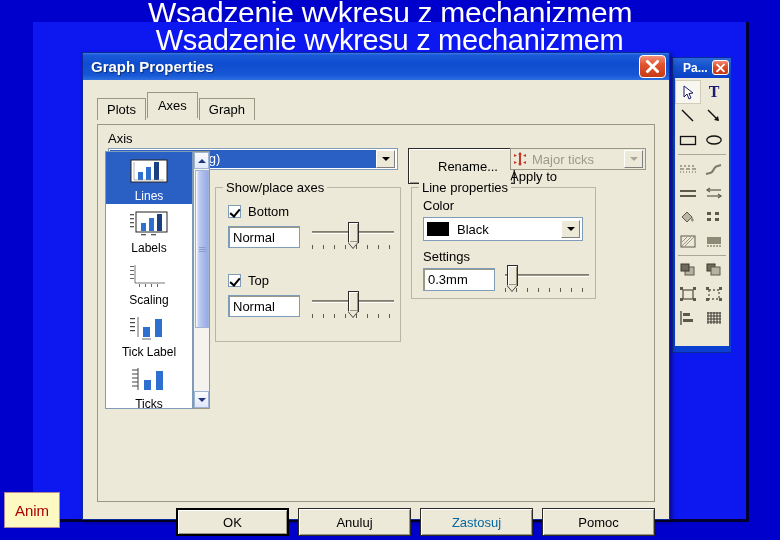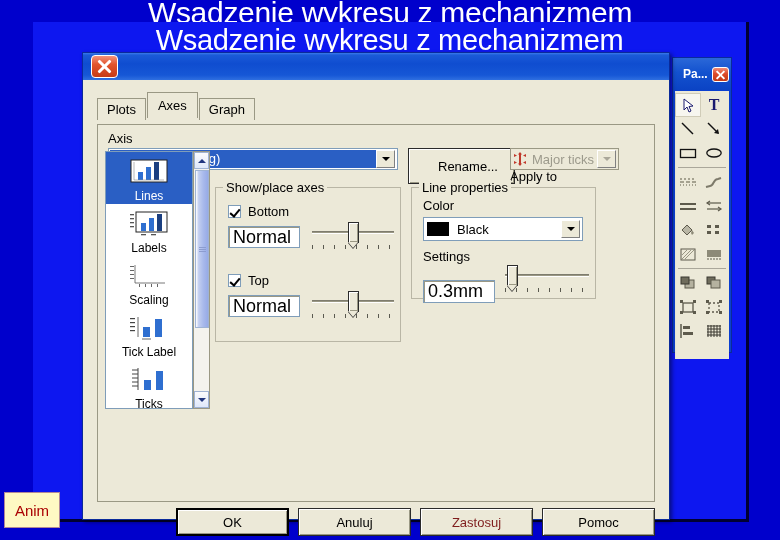--- a/index.html
+++ b/index.html
@@ -67,21 +67,21 @@
   
   #palette-window {
     position: absolute;
     left: 672px; top: 57px;
     width: 58px; height: 294px;
     background: #0a3fd0;
     border: 1px solid #0a2a9a;
     z-index: 20;
   }
   #palette-titlebar {
-    height: 32px;
+    height: 19px;
     background: linear-gradient(to bottom, #2b68d8 0%, #1352cf 45%, #0b43c4 100%);
     display: flex;
     align-items: center;
     padding-left: 10px;
     box-sizing: border-box;
   }
   #palette-title {
     color: #ffffff;
     font-size: 12px;
     font-weight: bold;
@@ -285,21 +285,21 @@
     background: #ece9d8;
     border: 1px solid #2b2b2b;
     box-shadow: inset 1px 1px 0 #ffffff, inset -1px -1px 0 #9a9884;
     font-size: 13px;
     display: flex;
     align-items: center;
     justify-content: center;
     color: #000;
     box-sizing: border-box;
   }
-  .btn.dim { color: #7f1d1d; }
+  .btn.dim { color: #0369a1; }
   .btn.default { border: 2px solid #000; }
 
   
   .group {
     position: absolute;
     border: 1px solid #b9b6a5;
     box-sizing: border-box;
   }
   .group > .gtitle {
     position: absolute;
@@ -401,21 +401,21 @@
     border: solid #000;
     border-width: 0 2px 2px 0;
     transform: rotate(40deg);
   }
 
   
   .tfield {
     background: #ffffff;
     border: 1px solid #7f9db9;
     box-shadow: inset 1px 1px 0 #9a9884;
-    font-size: 18px;
+    font-size: 13px;
     display: flex;
     align-items: center;
     padding-left: 4px;
     box-sizing: border-box;
     height: 22px;
   }
 
   
   .slider { position: relative; }
   .slider .track {
@@ -689,20 +689,21 @@
           </svg>
       </div>
     </div>
 
   </div>
 </div>
 
 <div id="dialog">
 
   <div id="dialog-titlebar">
+    <div id="dialog-title">Graph Properties</div>
     <div class="xbtn-big"></div>
   </div>
 
   <div id="dialog-body">
 
     <div id="tabstrip">
       <div class="tab">Plots</div>
       <div class="tab active">Axes</div>
       <div class="tab">Graph</div>
     </div>
@@ -714,21 +715,21 @@
       <div class="combo selected-blue" style="position:absolute;left:10px;top:23px;width:290px;">
         <div class="ctext">Impact angle (deg)</div>
         <div class="carrow">
             <span class="arrow-dn"></span>
           </div>
       </div>
 
       <div class="btn" style="position:absolute;left:310px;top:23px;width:107px;height:36px;padding-left:13px;">Rename...</div>
 
       <div class="lbl" style="position:absolute;left:412px;top:4px;margin-top:40px;">Apply to</div>
-      <div class="combo disabled" style="position:absolute;left:412px;top:23px;width:109px;">
+      <div class="combo disabled" style="position:absolute;left:412px;top:23px;width:136px;">
         <span style="margin:0 2px 0 2px;display:flex;">
           <svg width="14" height="14" viewBox="0 0 14 14">
             <g fill="#c0392b">
               <path d="M1 2 L4 3.5 L1 5 Z"></path>
                 <path d="M13 2 L10 3.5 L13 5 Z"></path>
               <path d="M1 9 L4 10.5 L1 12 Z"></path>
                 <path d="M13 9 L10 10.5 L13 12 Z"></path>
               <rect x="6" y="1" width="2" height="12"></rect>
               <path d="M7 0 L9 2.5 L5 2.5 Z"></path>
                 <path d="M7 14 L9 11.5 L5 11.5 Z"></path>
@@ -885,21 +886,21 @@
         <div class="lbl" style="position:absolute;left:11px;top:10px;">Color</div>
         <div class="combo" style="position:absolute;left:11px;top:29px;width:160px;height:24px;">
           <span class="swatch"></span>
           <div class="ctext">Black</div>
           <div class="carrow">
               <span class="arrow-dn"></span>
             </div>
         </div>
 
         <div class="lbl" style="position:absolute;left:11px;top:61px;">Settings</div>
-        <div class="tfield" style="position:absolute;left:11px;top:92px;width:72px;height:23px;">0.3mm</div>
+        <div class="tfield" style="position:absolute;left:11px;top:80px;width:72px;height:23px;">0.3mm</div>
         <div class="slider" style="position:absolute;left:93px;top:76px;width:84px;height:30px;">
           <div class="track"></div>
           <div class="thumb" style="left:2px;"></div>
           <div class="ticks"></div>
         </div>
       </div>
 
     </div>
 
     <div id="buttonrow">

